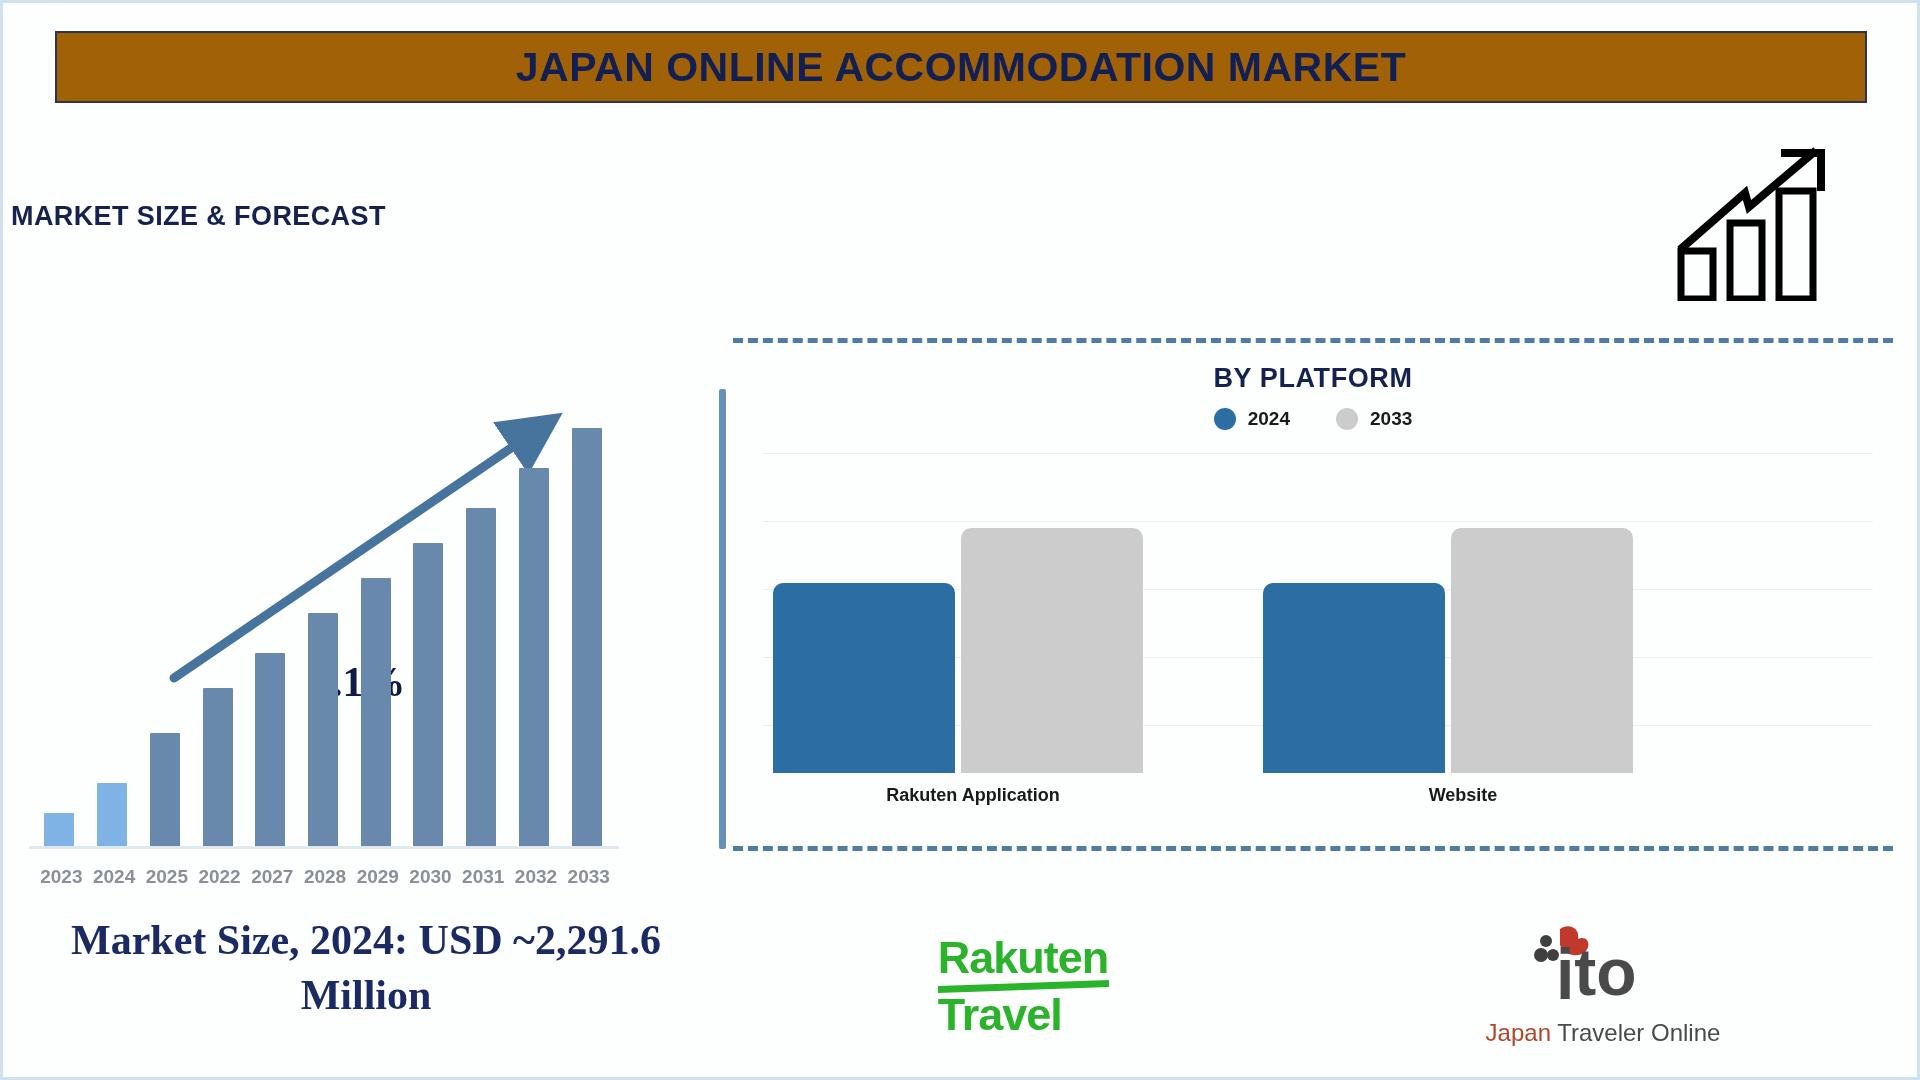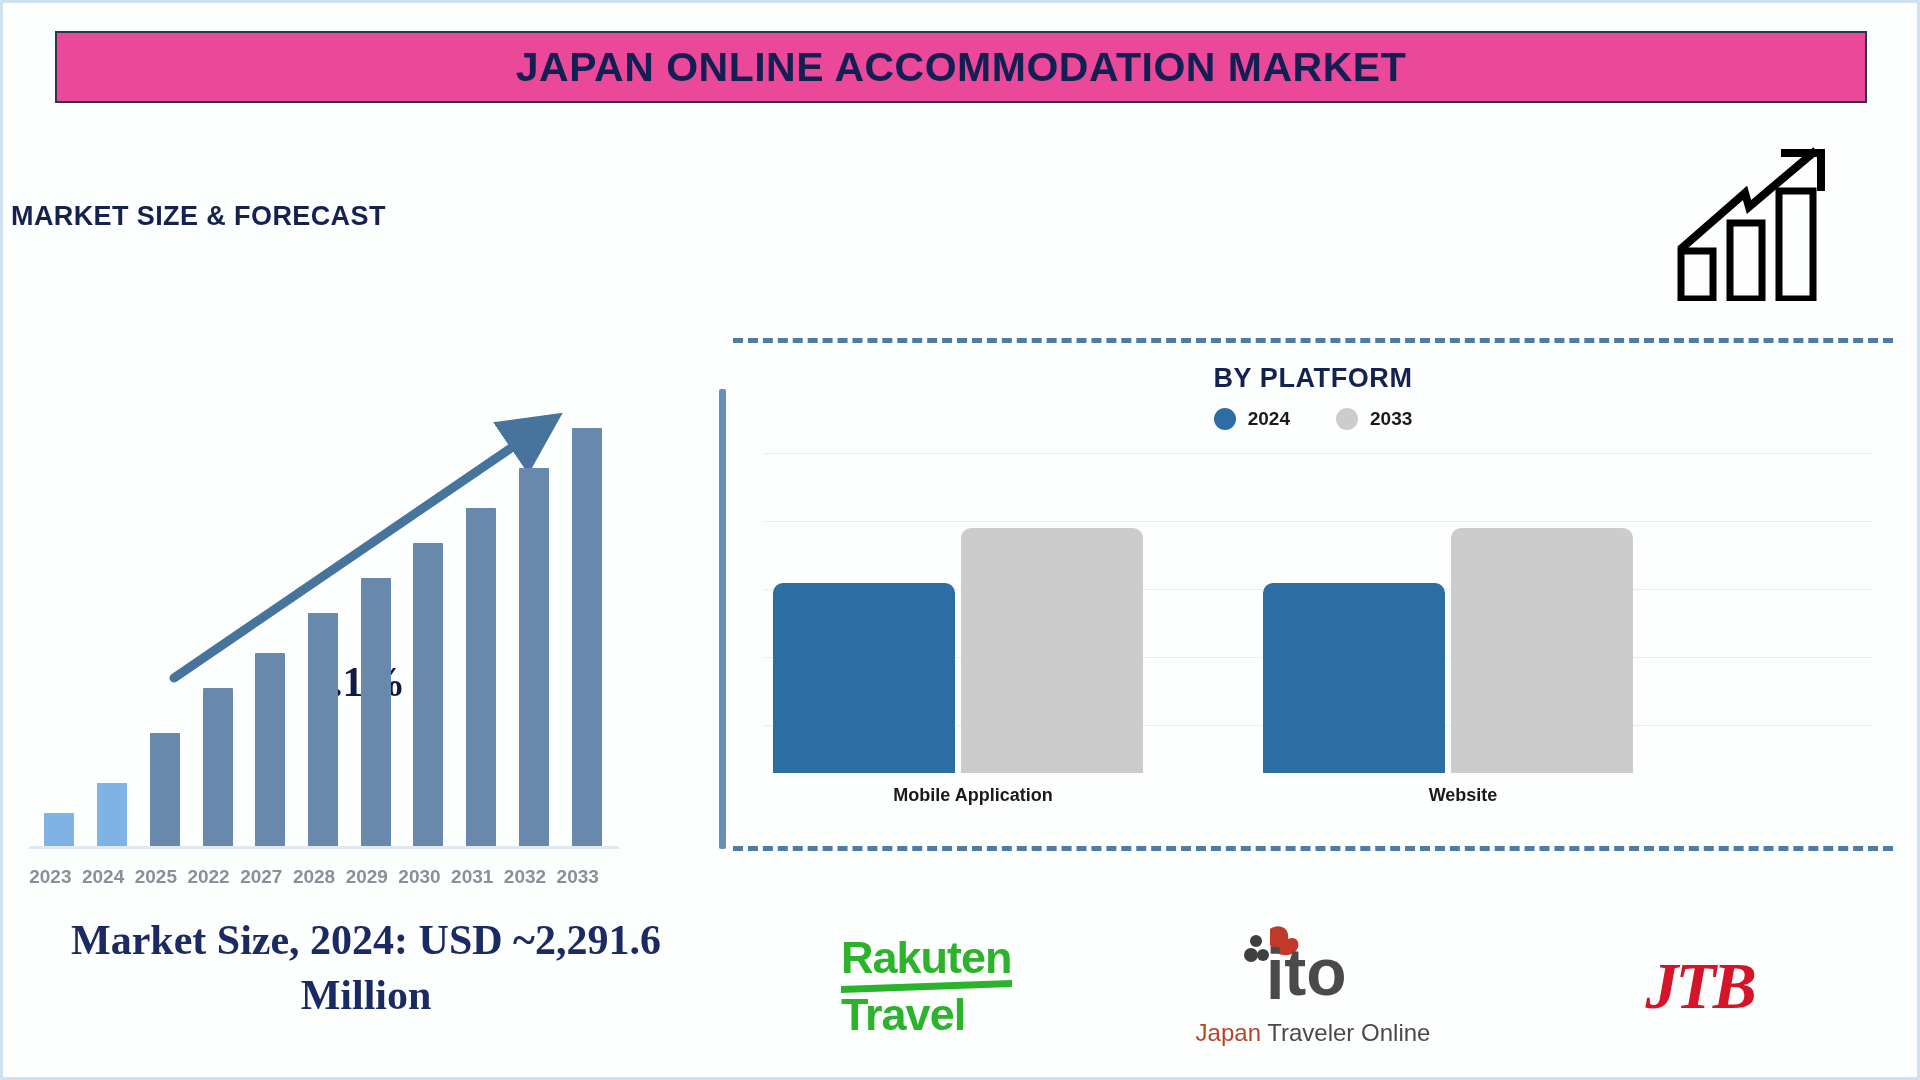--- a/index.html
+++ b/index.html
@@ -15,21 +15,21 @@
     background: #fdfefe;
     border: 3px solid #cfe0ef;
   }
 
   
   #title-banner {
     position: absolute;
     left: 52px; top: 28px;
     width: 1812px; height: 72px;
     border: 2px solid #2a3550;
-    background: #ec4899;
+    background: #a16207;
     display: flex; align-items: center; justify-content: center;
   }
   #title-text {
     font-size: 41px;
     font-weight: bold;
     letter-spacing: 0.5px;
     color: #111f52;
     text-align: center;
     white-space: nowrap;
   }
@@ -81,21 +81,21 @@
     background: #dfe9f2;
   }
   #arrow-svg {
     position: absolute;
     left: 0; top: 0;
     width: 700px; height: 670px;
     pointer-events: none;
   }
   #year-labels {
     position: absolute;
-    left: 13px; bottom: 85px;
+    left: 24px; bottom: 85px;
     width: 580px;
     display: flex;
   }
   .year-label {
     flex: 1 1 0;
     text-align: center;
     font-size: 19px;
     font-weight: bold;
     color: #8a9099;
   }
@@ -337,21 +337,21 @@
 
     <div id="platform-chart">
         <div class="grid-line" style="top: 0px;"></div>
         <div class="grid-line" style="top: 68px;"></div>
         <div class="grid-line" style="top: 136px;"></div>
         <div class="grid-line" style="top: 204px;"></div>
         <div class="grid-line" style="top: 272px;"></div>
         <div class="pgroup" style="left: 10px; width: 400px;">
           <div class="pbar" style="height: 190px; width: 182px; left: 0px; background: rgb(44, 110, 163);"></div>
           <div class="pbar" style="height: 245px; width: 182px; left: 188px; background: rgb(204, 204, 204);"></div>
-          <div class="pgroup-label">Mobile Application</div>
+          <div class="pgroup-label">Rakuten Application</div>
         </div>
         <div class="pgroup" style="left: 500px; width: 400px;">
           <div class="pbar" style="height: 190px; width: 182px; left: 0px; background: rgb(44, 110, 163);"></div>
           <div class="pbar" style="height: 245px; width: 182px; left: 188px; background: rgb(204, 204, 204);"></div>
           <div class="pgroup-label">Website</div>
         </div>
       </div>
 
     <div id="dash-bottom" class="dash-divider"></div>
 
@@ -376,19 +376,16 @@
               <circle cx="45" cy="30" r="6" fill="#3f3f3f"></circle>
               <text x="48" y="70" font-family="Liberation Sans, sans-serif" font-size="66" font-weight="bold" fill="#4a4a4a">jto</text>
             </svg>
           </div>
           <div class="jto-word">
             <span class="jp">Japan</span><span> Traveler Online</span>
           </div>
         </div>
       </div>
 
-      <div class="player-slot">
-        <div id="jtb-logo">JTB</div>
-      </div>
 
     </div>
   </div>
 </div>
 
 </body></html>

